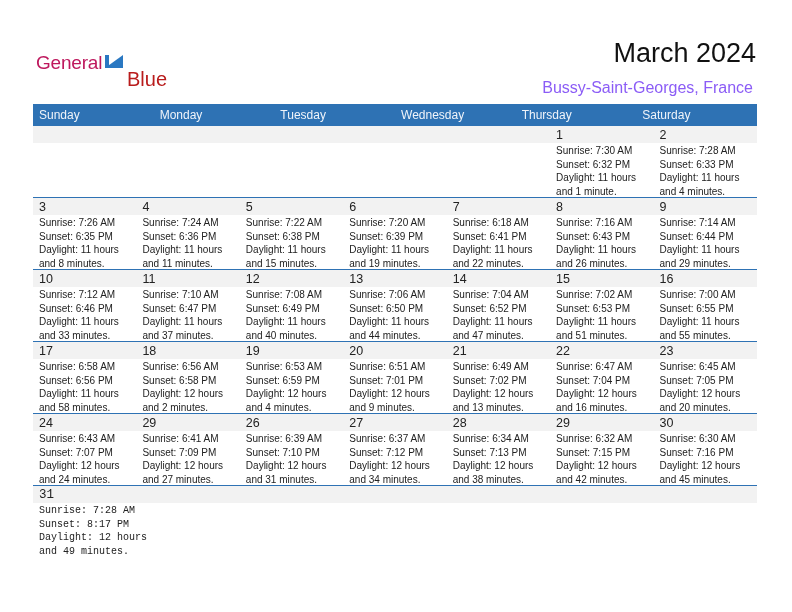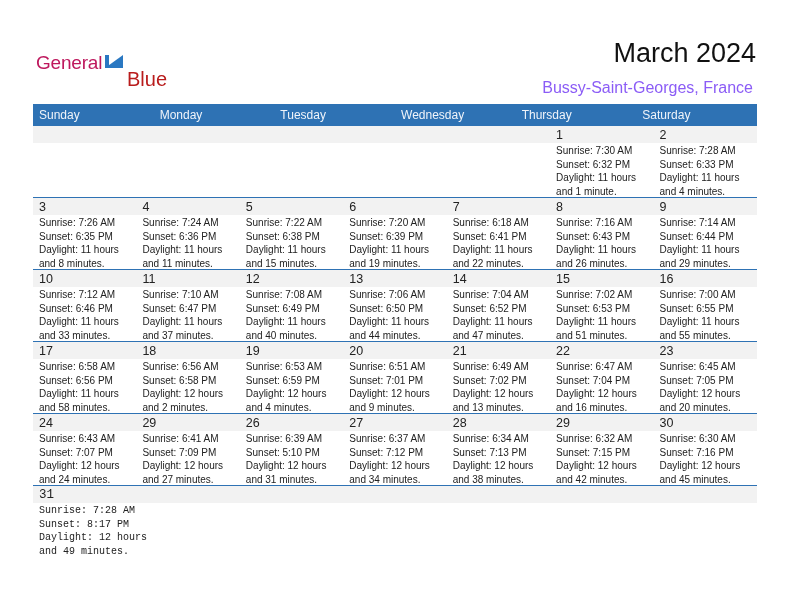--- a/index.html
+++ b/index.html
@@ -292,21 +292,21 @@
             <div>Sunrise: 6:41 AM</div>
             <div>Sunset: 7:09 PM</div>
             <div>Daylight: 12 hours</div>
             <div>and 27 minutes.</div>
           </div>
         </div>
         <div class="day">
           <span class="num">26</span>
           <div class="info">
             <div>Sunrise: 6:39 AM</div>
-            <div>Sunset: 5:10 PM</div>
+            <div>Sunset: 7:10 PM</div>
             <div>Daylight: 12 hours</div>
             <div>and 31 minutes.</div>
           </div>
         </div>
         <div class="day">
           <span class="num">27</span>
           <div class="info">
             <div>Sunrise: 6:37 AM</div>
             <div>Sunset: 7:12 PM</div>
             <div>Daylight: 12 hours</div>

